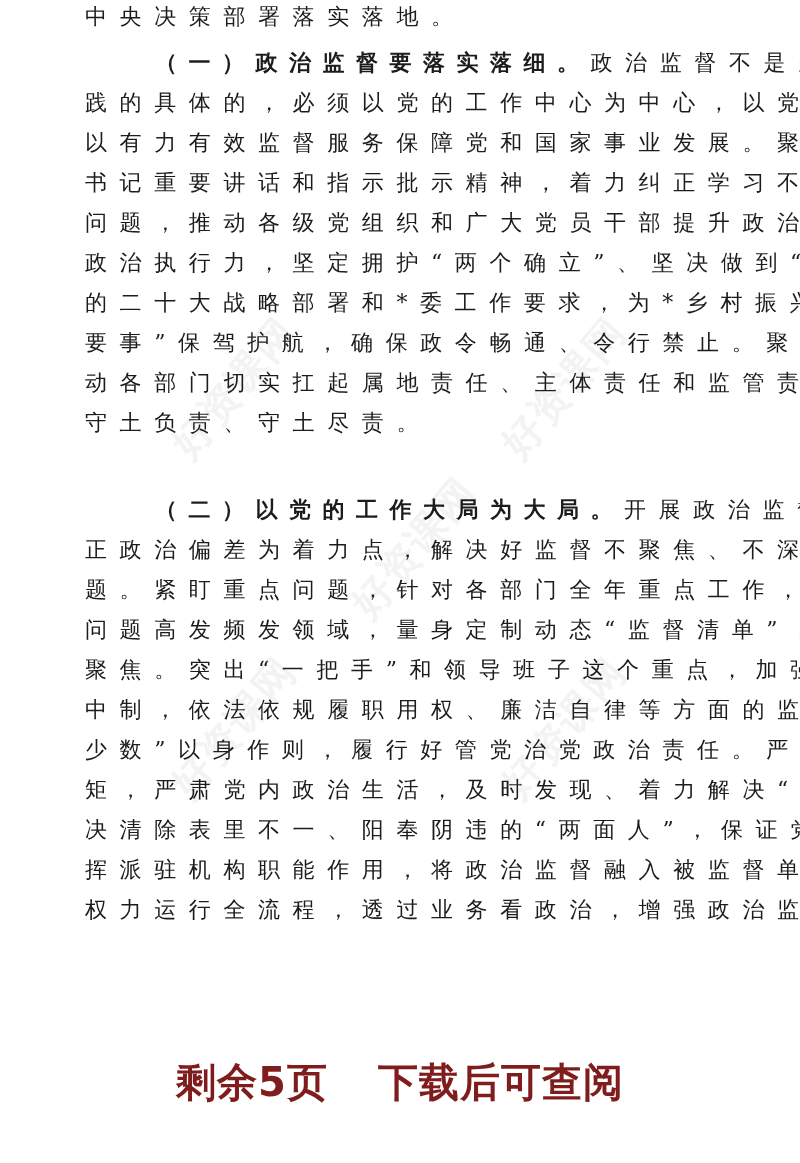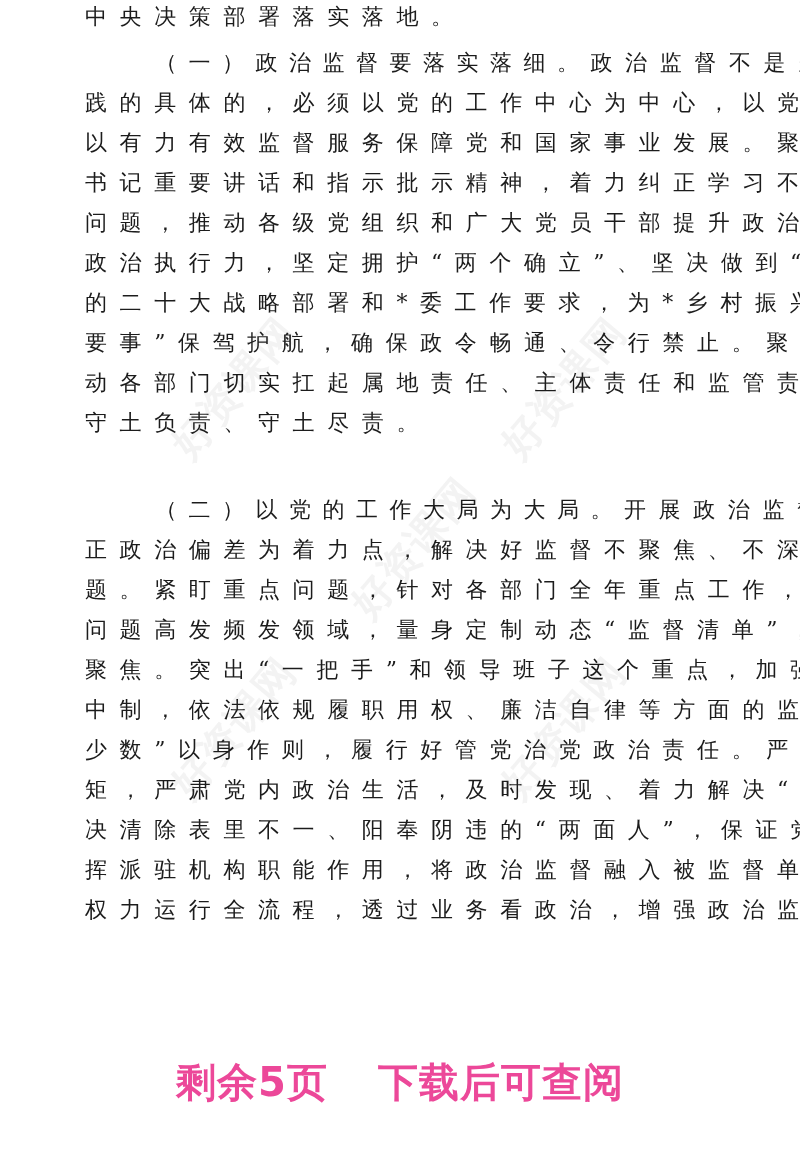--- a/index.html
+++ b/index.html
@@ -31,21 +31,21 @@
       line-height: 34px;
       letter-spacing: 12.6px;
       white-space: nowrap;
       color: #1c1c1c;
       margin-left: 28px;
     }
     .line.indent {
       left: 127px;
     }
     .bold {
-      font-weight: normal;
+      font-weight: bold;
       font-family: "DejaVu Sans", "Liberation Sans", sans-serif;
       letter-spacing: 11.5px;
     }
     .watermark {
       position: absolute;
       font-family: "DejaVu Sans", sans-serif;
       font-size: 40px;
       font-weight: bold;
       color: rgba(200, 200, 200, 0.22);
       transform: rotate(-50deg);
@@ -55,21 +55,21 @@
     }
     .footer-banner {
       position: absolute;
       left: 0;
       top: 1055px;
       width: 800px;
       text-align: center;
       font-family: "DejaVu Sans", "Liberation Sans", sans-serif;
       font-weight: bold;
       font-size: 40px;
-      color: #ec4899;
+      color: #7f1d1d;
       letter-spacing: 1px;
     }
     .footer-banner .gap {
       display: inline-block;
       width: 50px;
     }
   </style>
 </head>
 <body>
 

